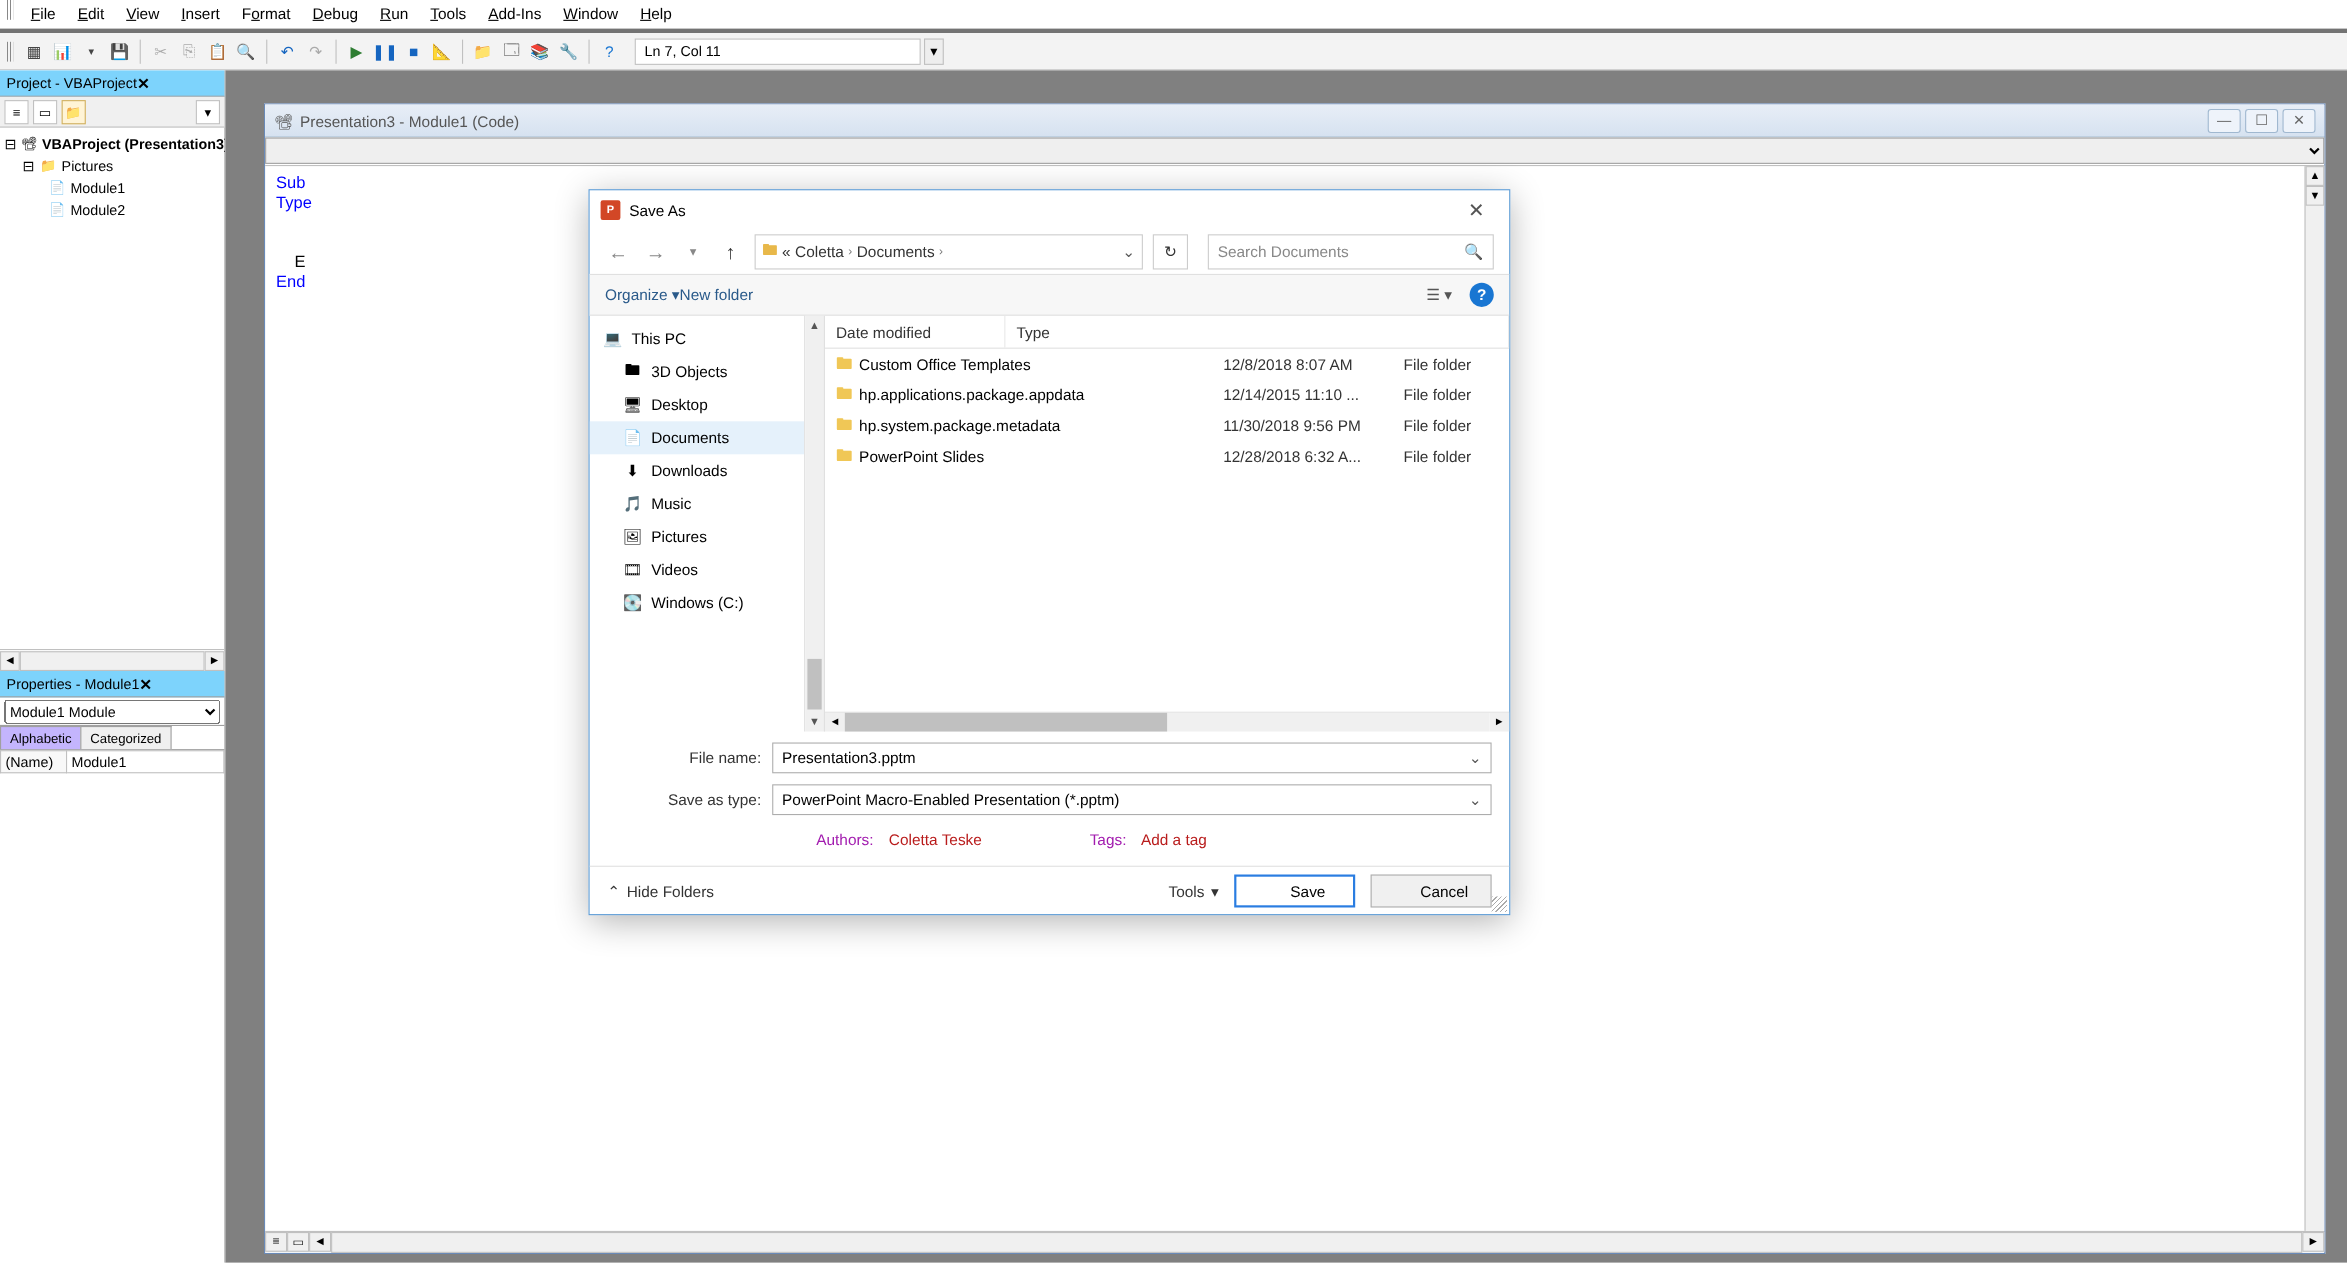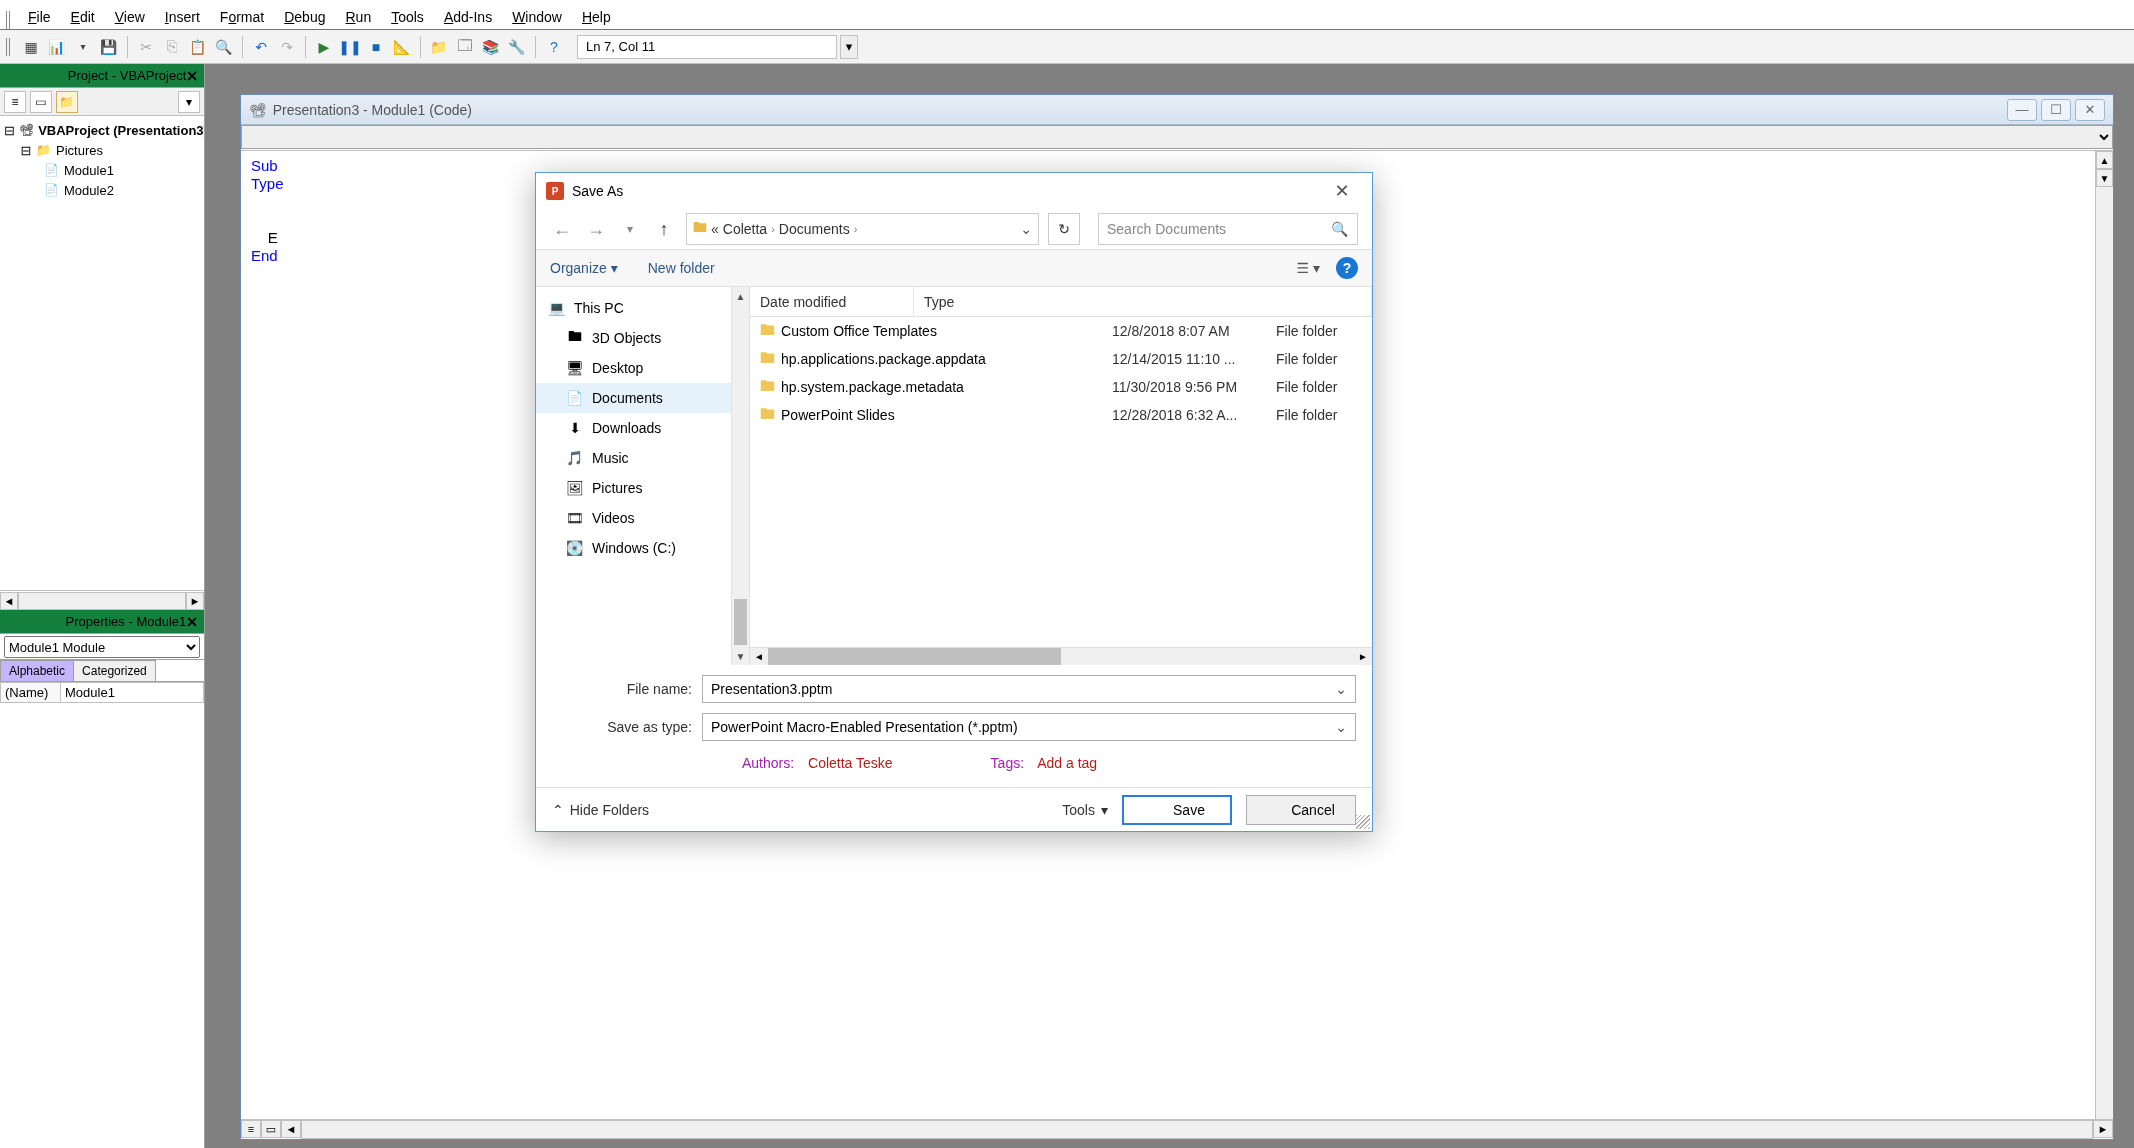--- a/index.html
+++ b/index.html
@@ -1,35 +1,35 @@
 <!DOCTYPE html>
 <html><head>
 <meta charset="utf-8">
 <style>
 * { box-sizing: border-box; margin: 0; padding: 0; font-family: "Segoe UI", Tahoma, sans-serif; }
 body { background: #fff; font-size: 13px; color: #000; overflow: hidden; }
 
 
-.menubar { display: flex; align-items: flex-end; height: 30px; padding: 0 6px; background: #fff; border-bottom: 1px solid #737373; font-size: 14px; }
+.menubar { display: flex; align-items: flex-start; height: 30px; padding: 0 6px; background: #fff; border-bottom: 4px solid #737373; font-size: 14px; }
 .menubar .gripper { width: 6px; height: 18px; background: repeating-linear-gradient(90deg,#888 0 1px,transparent 1px 3px); margin-right: 6px; }
 .menubar .menuitem { padding: 4px 10px; cursor: default; }
 .menubar .menuitem u { text-decoration: underline; }
 
 
 .toolbar { display: flex; align-items: center; height: 34px; padding: 0 6px; background: #f3f3f3; border-bottom: 1px solid #c0c0c0; gap: 4px; }
 .toolbar .gripper { width: 6px; height: 18px; background: repeating-linear-gradient(90deg,#888 0 1px,transparent 1px 3px); margin-right: 4px; }
 .toolbar .tbtn { width: 22px; height: 22px; display:flex;align-items:center;justify-content:center; font-size:14px; color:#444; border-radius:2px; }
 .toolbar .sep { width:1px; height:22px; background:#c0c0c0; margin:0 3px; }
 .toolbar .status-box { margin-left: 8px; min-width: 260px; height: 24px; border: 1px solid #c0c0c0; background:#fff; padding: 0 8px; display:flex; align-items:center; font-size:13px; color:#000; }
 .toolbar .dropdown-arrow { width:18px; height:24px; border:1px solid #c0c0c0; background:#eee; display:flex;align-items:center;justify-content:center; margin-left:-1px;}
 
 
 .main { display:flex; height: calc(100vh - 64px); }
 .left-panel { width: 205px; display:flex; flex-direction:column; border-right:1px solid #a0a0a0; background:#fff; }
-.pane-title { display:flex; align-items:center; justify-content:flex-end; height:24px; padding:0 6px; background:#15803d; border-bottom:1px solid #a0a0a0; font-size:13px;}
+.pane-title { display:flex; align-items:center; justify-content:flex-start; height:24px; padding:0 6px; background:#7dd3fc; border-bottom:1px solid #a0a0a0; font-size:13px;}
 .pane-title .close-x { font-weight:bold; font-family:Arial; font-size:14px; }
 .proj-toolbar { height:28px; background:#f0f0f0; border-bottom:1px solid #c0c0c0; display:flex;align-items:center;gap:4px;padding:0 4px;}
 .proj-toolbar .pbtn { width:22px;height:22px;border:1px solid #c0c0c0;background:#fff;display:flex;align-items:center;justify-content:center;font-size:12px;}
 .proj-toolbar .pbtn.active { background:#fff4d6; border-color:#d0b060;}
 .tree { flex:1; overflow:auto; padding:4px; font-size:13px; }
 .tree-row { display:flex; align-items:center; gap:4px; height:20px; white-space:nowrap;}
 .tree-row .twisty { width:12px; text-align:center; }
 .tree-row .ticon { width:16px;height:16px; display:inline-flex;align-items:center;justify-content:center;font-size:12px;}
 .tree .indent1 { padding-left: 16px; }
 .tree .indent2 { padding-left: 40px; }
@@ -79,21 +79,21 @@
 .dlg-nav .navbtn{width:24px;height:24px;display:flex;align-items:center;justify-content:center;color:#888;font-size:18px;}
 .dlg-nav .navbtn.enabled{color:#333;}
 .breadcrumb{flex:1;height:32px;border:1px solid #ccc;display:flex;align-items:center;padding:0 6px;gap:4px;font-size:14px;color:#333;}
 .breadcrumb .bc-icon{color:#e8b84a;}
 .breadcrumb .caret{color:#777;font-size:11px;}
 .breadcrumb .dd{margin-left:auto;color:#555;}
 .refresh{width:32px;height:32px;border:1px solid #ccc;margin-left:-1px;display:flex;align-items:center;justify-content:center;color:#333;}
 .searchbox{width:260px;height:32px;border:1px solid #ccc;display:flex;align-items:center;padding:0 8px;color:#888;margin-left:8px;}
 .searchbox .mag{margin-left:auto;color:#555;}
 
-.dlg-toolbar{height:38px;display:flex;align-items:center;padding:0 14px;gap:30px;background:#f7f7f7;border-top:1px solid #e0e0e0;border-bottom:1px solid #e0e0e0;color:#2a5a8a;}
+.dlg-toolbar{height:38px;display:flex;align-items:center;padding:0 14px;background:#f7f7f7;border-top:1px solid #e0e0e0;border-bottom:1px solid #e0e0e0;color:#2a5a8a;}
 .dlg-toolbar .right{margin-left:auto;display:flex;align-items:center;gap:16px;}
 .dlg-toolbar .viewbtn{color:#555;display:flex;align-items:center;gap:4px;}
 .helpbtn{width:22px;height:22px;border-radius:50%;background:#1976d2;color:#fff;display:flex;align-items:center;justify-content:center;font-weight:bold;}
 
 .dlg-body{flex:1;display:flex;min-height:0;}
 .nav-tree{width:196px;border-right:1px solid #e0e0e0;overflow:auto;padding:6px 0;}
 .nav-tree .nitem{display:flex;align-items:center;gap:8px;height:30px;padding:0 12px;font-size:14px;}
 .nav-tree .nitem.selected{background:#e5f1fb;}
 .nav-tree .nitem.indent{padding-left:30px;}
 .nav-tree .nicon{width:18px;height:18px;display:flex;align-items:center;justify-content:center;}

